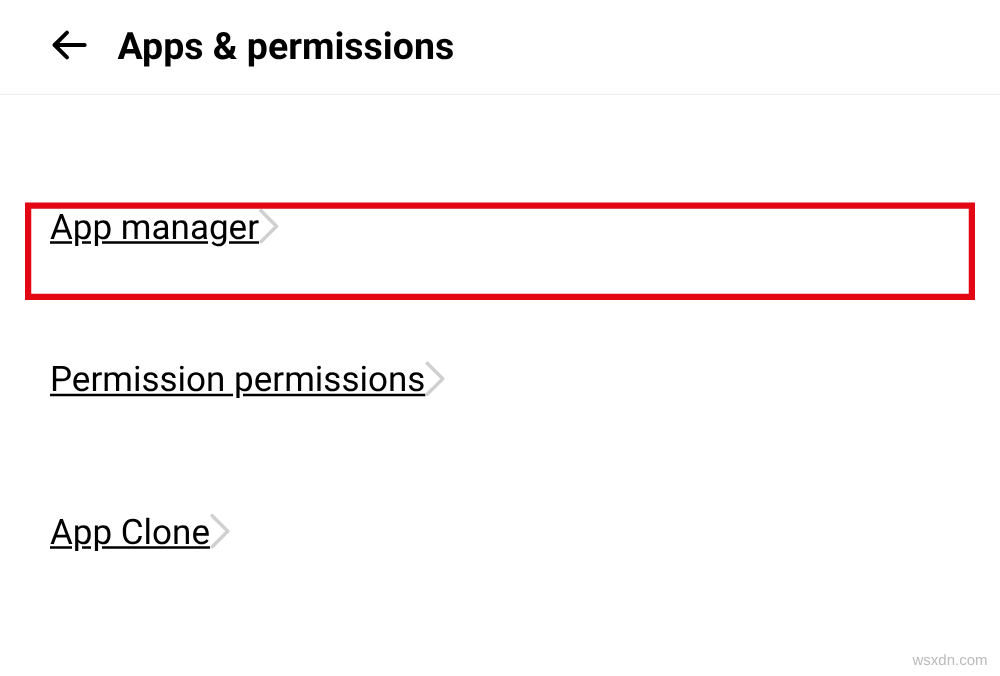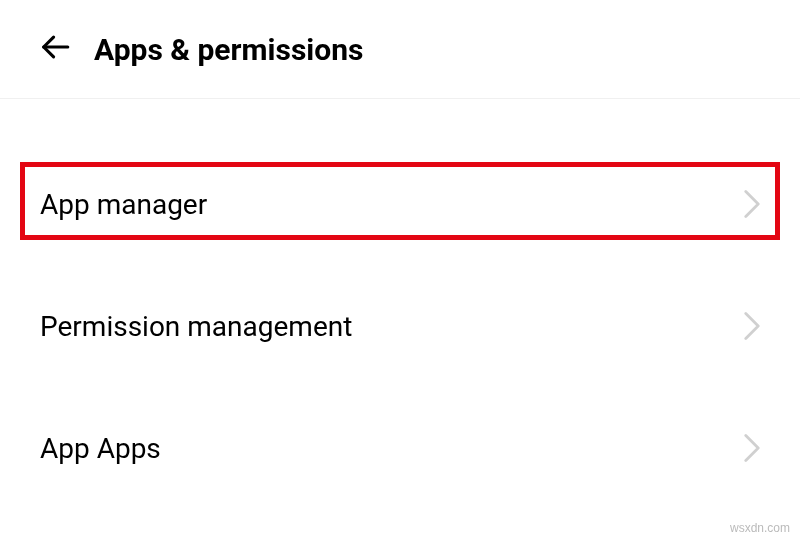--- a/index.html
+++ b/index.html
@@ -7,21 +7,21 @@
       width: 800px;
       height: 541px;
       font-family: -apple-system, BlinkMacSystemFont, 'Segoe UI', Roboto, Helvetica, Arial, sans-serif;
       background: #fff;
       position: relative;
       overflow: hidden;
     }
     .header {
       display: flex;
       align-items: center;
-      height: 99px;
+      height: 76px;
       padding: 0 30px;
       border-bottom: 1px solid #f0f0f0;
       background: #fff;
     }
     .back-btn {
       display: flex;
       align-items: center;
       justify-content: center;
       width: 50px;
       height: 50px;
@@ -33,25 +33,26 @@
       font-weight: 700;
       color: #000;
       margin-left: 14px;
     }
     .content {
       padding-top: 60px;
     }
     .list-item {
       display: flex;
       align-items: center;
-      justify-content: space-between;
+      justify-content: flex-start;
       height: 90px;
       padding: 0 40px 0 40px;
       cursor: pointer;
       position: relative;
+      text-decoration: underline;
     }
     .list-item-label {
       font-size: 28px;
       font-weight: 400;
       color: #000;
     }
     .chevron {
       display: flex;
       align-items: center;
       justify-content: center;
@@ -98,32 +99,32 @@
     <span class="chevron">
       <svg viewBox="0 0 10 18" fill="none" stroke="#d0d0d0" stroke-width="1.8" stroke-linecap="round" stroke-linejoin="round">
         <polyline points="1 1 9 9 1 17"></polyline>
       </svg>
     </span>
   </div>
 
   <div style="height:32px"></div>
 
   <div class="list-item">
-    <span class="list-item-label">Permission management</span>
+    <span class="list-item-label">Permission permissions</span>
     <span class="chevron">
       <svg viewBox="0 0 10 18" fill="none" stroke="#d0d0d0" stroke-width="1.8" stroke-linecap="round" stroke-linejoin="round">
         <polyline points="1 1 9 9 1 17"></polyline>
       </svg>
     </span>
   </div>
 
   <div style="height:32px"></div>
 
   <div class="list-item">
-    <span class="list-item-label">App Apps</span>
+    <span class="list-item-label">App Clone</span>
     <span class="chevron">
       <svg viewBox="0 0 10 18" fill="none" stroke="#d0d0d0" stroke-width="1.8" stroke-linecap="round" stroke-linejoin="round">
         <polyline points="1 1 9 9 1 17"></polyline>
       </svg>
     </span>
   </div>
 
 </div>
 
 <div class="highlighted"></div>

